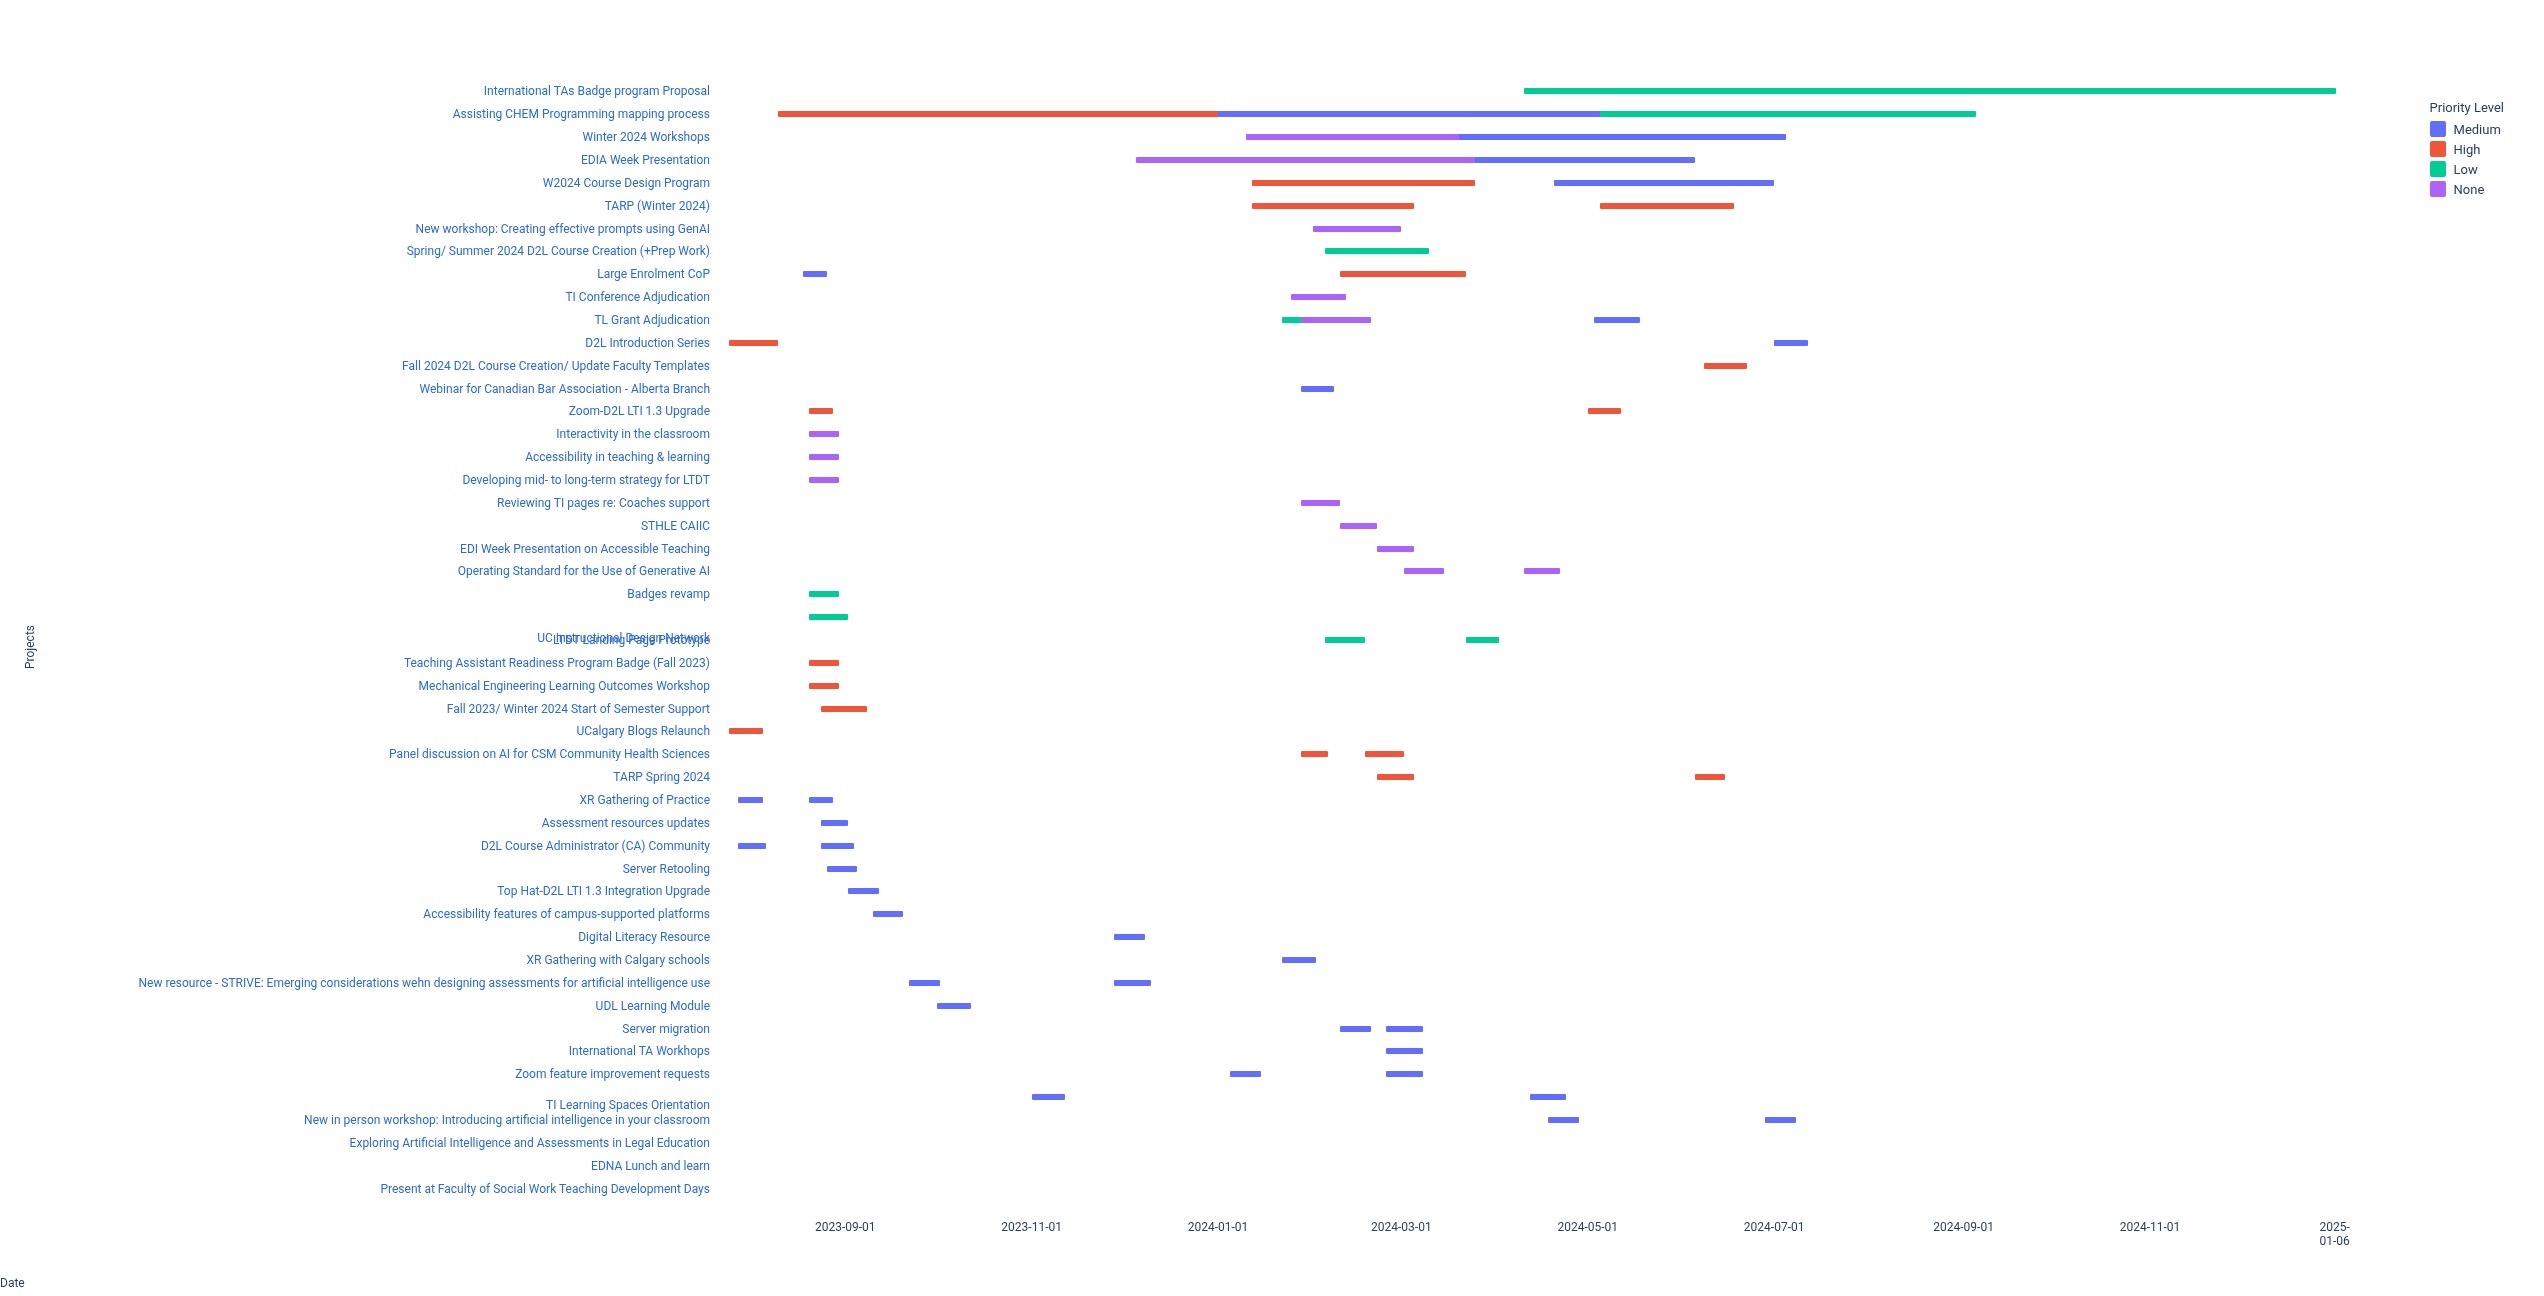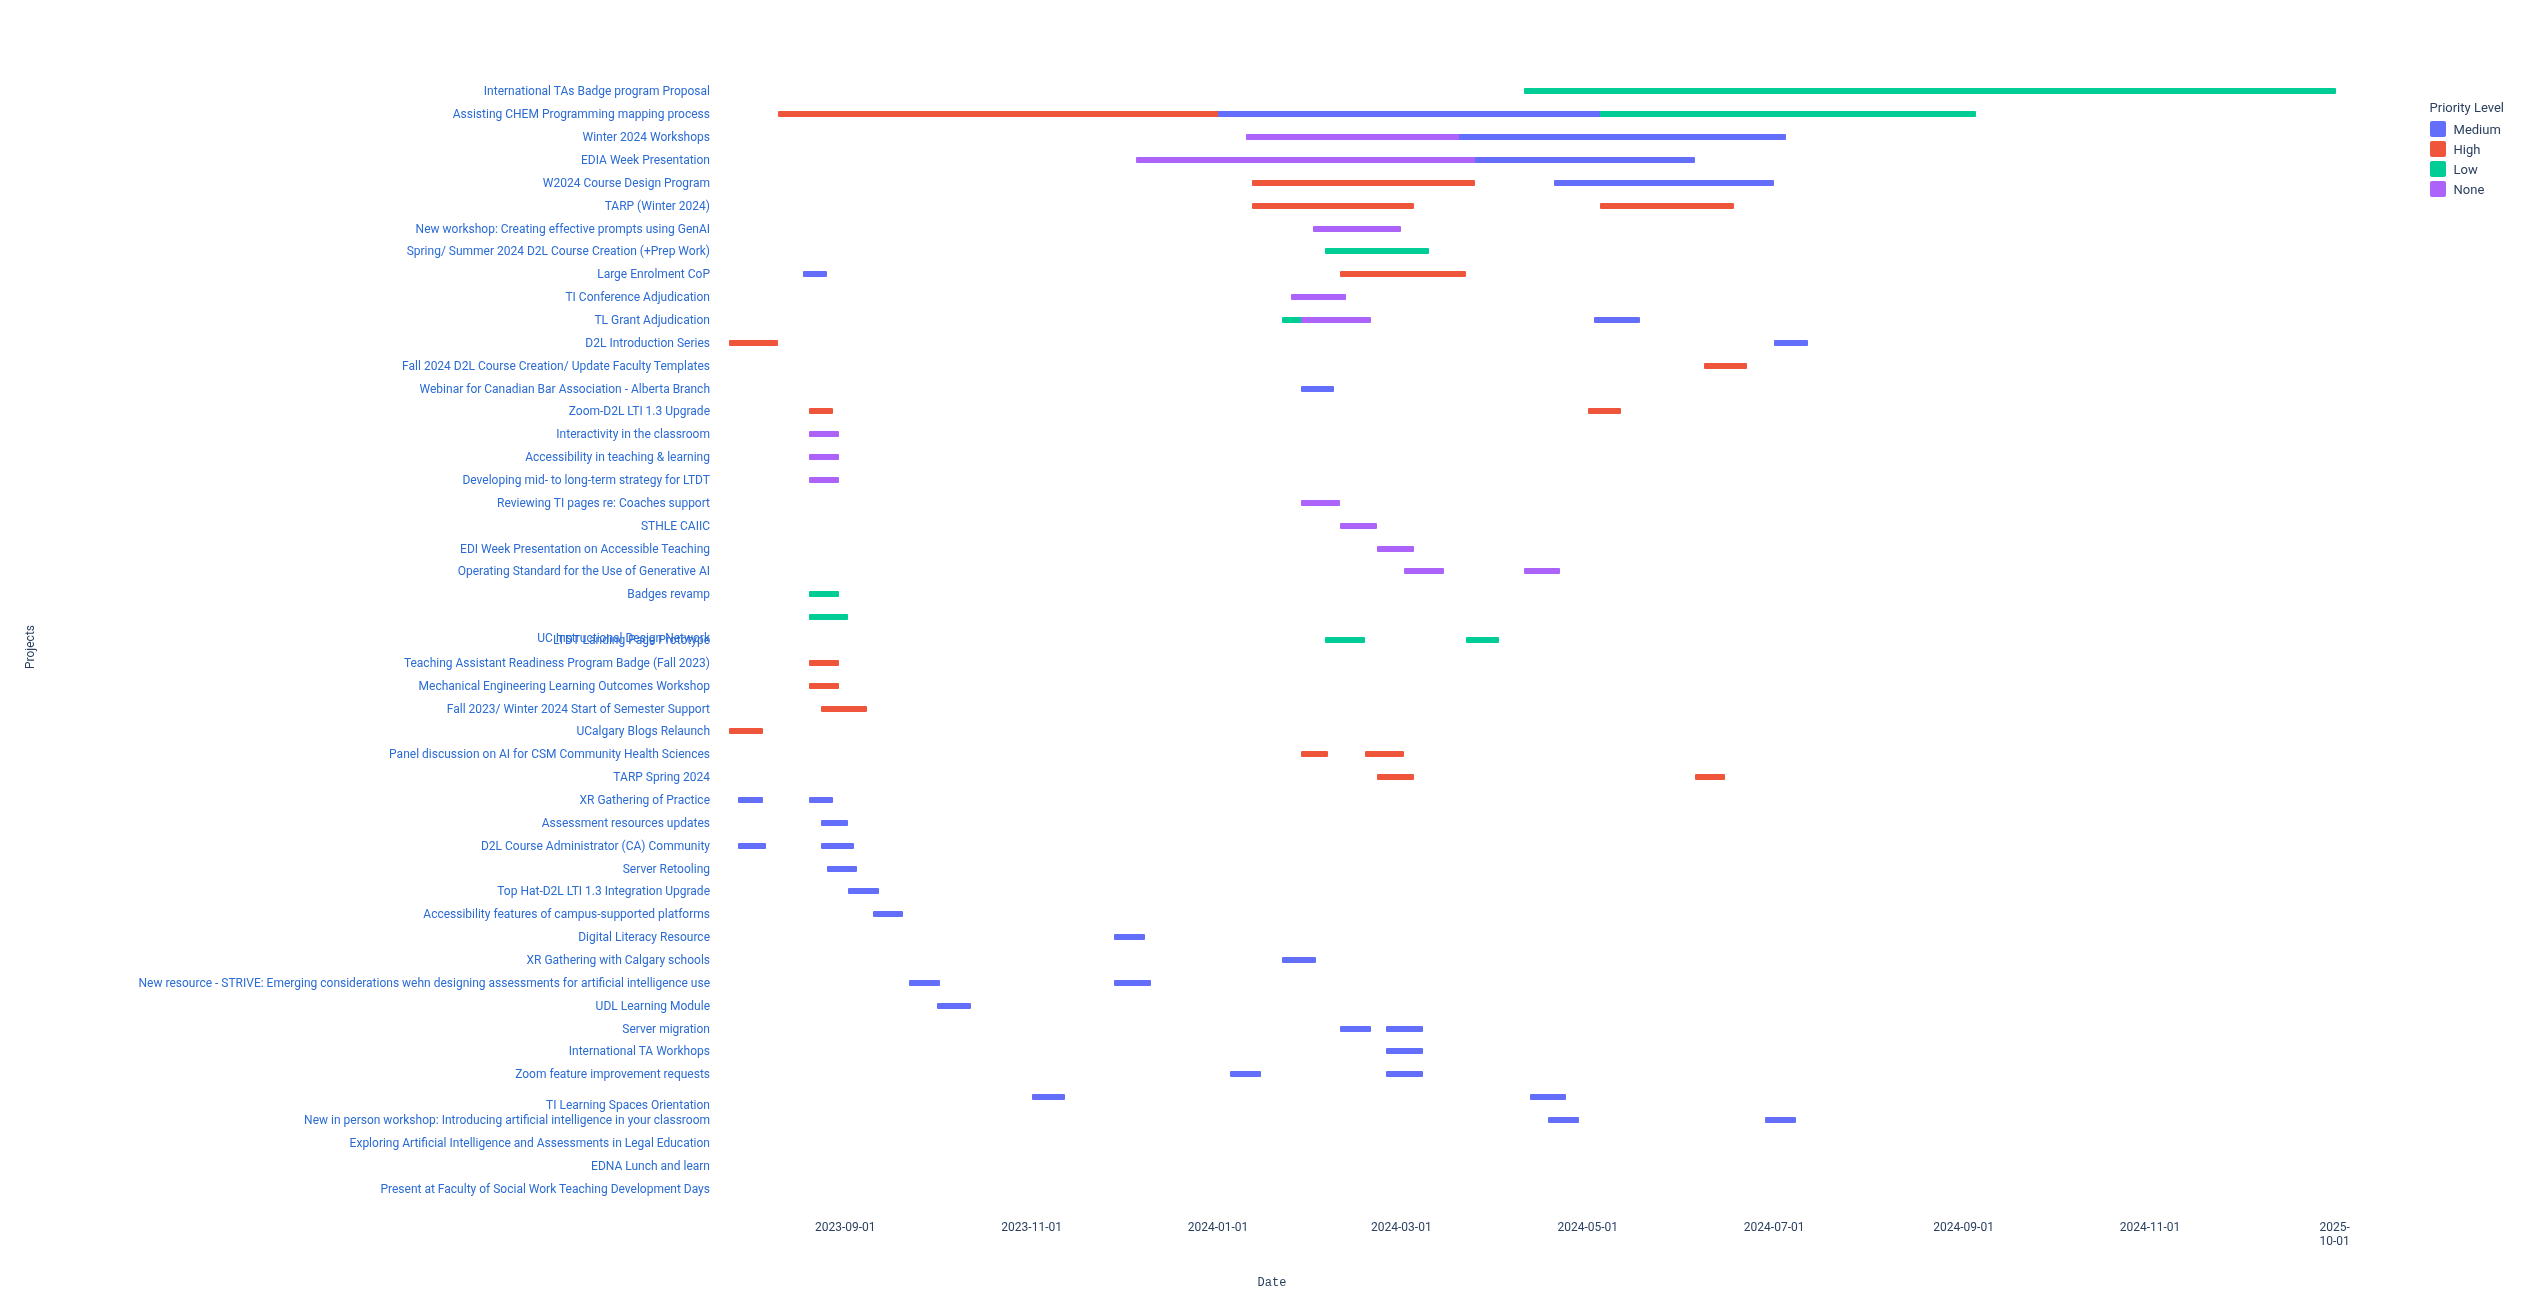--- a/index.html
+++ b/index.html
@@ -58,24 +58,23 @@
     top: 640px;
     transform: rotate(-90deg) translateY(0);
     font-size: 12px;
     color: #2a3f5f;
   }
   .x-axis-title {
     position: absolute;
     left: 0;
     right: 0;
     bottom: 6px;
-    text-align: center;
-    font-size: 12px;
-    color: #2a3f5f;
-    font-family: Liberation Mono, monospace;
+    text-align: left;
+    font-size: 12px;
+    color: #2a3f5f;
   }
   .x-ticks {
     position: absolute;
     left: 720px;
     top: 1220px;
     width: 1650px;
     height: 40px;
   }
   .x-tick {
     position: absolute;
@@ -241,21 +240,21 @@
 
   <div class="x-ticks" id="xticks">
       <div class="x-tick" style="left: 125.278px;">2023-09-01</div>
       <div class="x-tick" style="left: 311.667px;">2023-11-01</div>
       <div class="x-tick" style="left: 498.056px;">2024-01-01</div>
       <div class="x-tick" style="left: 681.389px;">2024-03-01</div>
       <div class="x-tick" style="left: 867.778px;">2024-05-01</div>
       <div class="x-tick" style="left: 1054.17px;">2024-07-01</div>
       <div class="x-tick" style="left: 1243.61px;">2024-09-01</div>
       <div class="x-tick" style="left: 1430px;">2024-11-01</div>
-      <div class="x-tick" style="left: 1616.39px;">2025-10-01</div>
+      <div class="x-tick" style="left: 1616.39px;">2025-01-06</div>
     </div>
 
   <div class="legend">
     <div class="legend-title">Priority Level</div>
     <div id="legend-items">
         <div class="legend-row">
           <span class="legend-swatch" style="background: rgb(99, 110, 250);"></span>
           <span>Medium</span>
         </div>
         <div class="legend-row">

